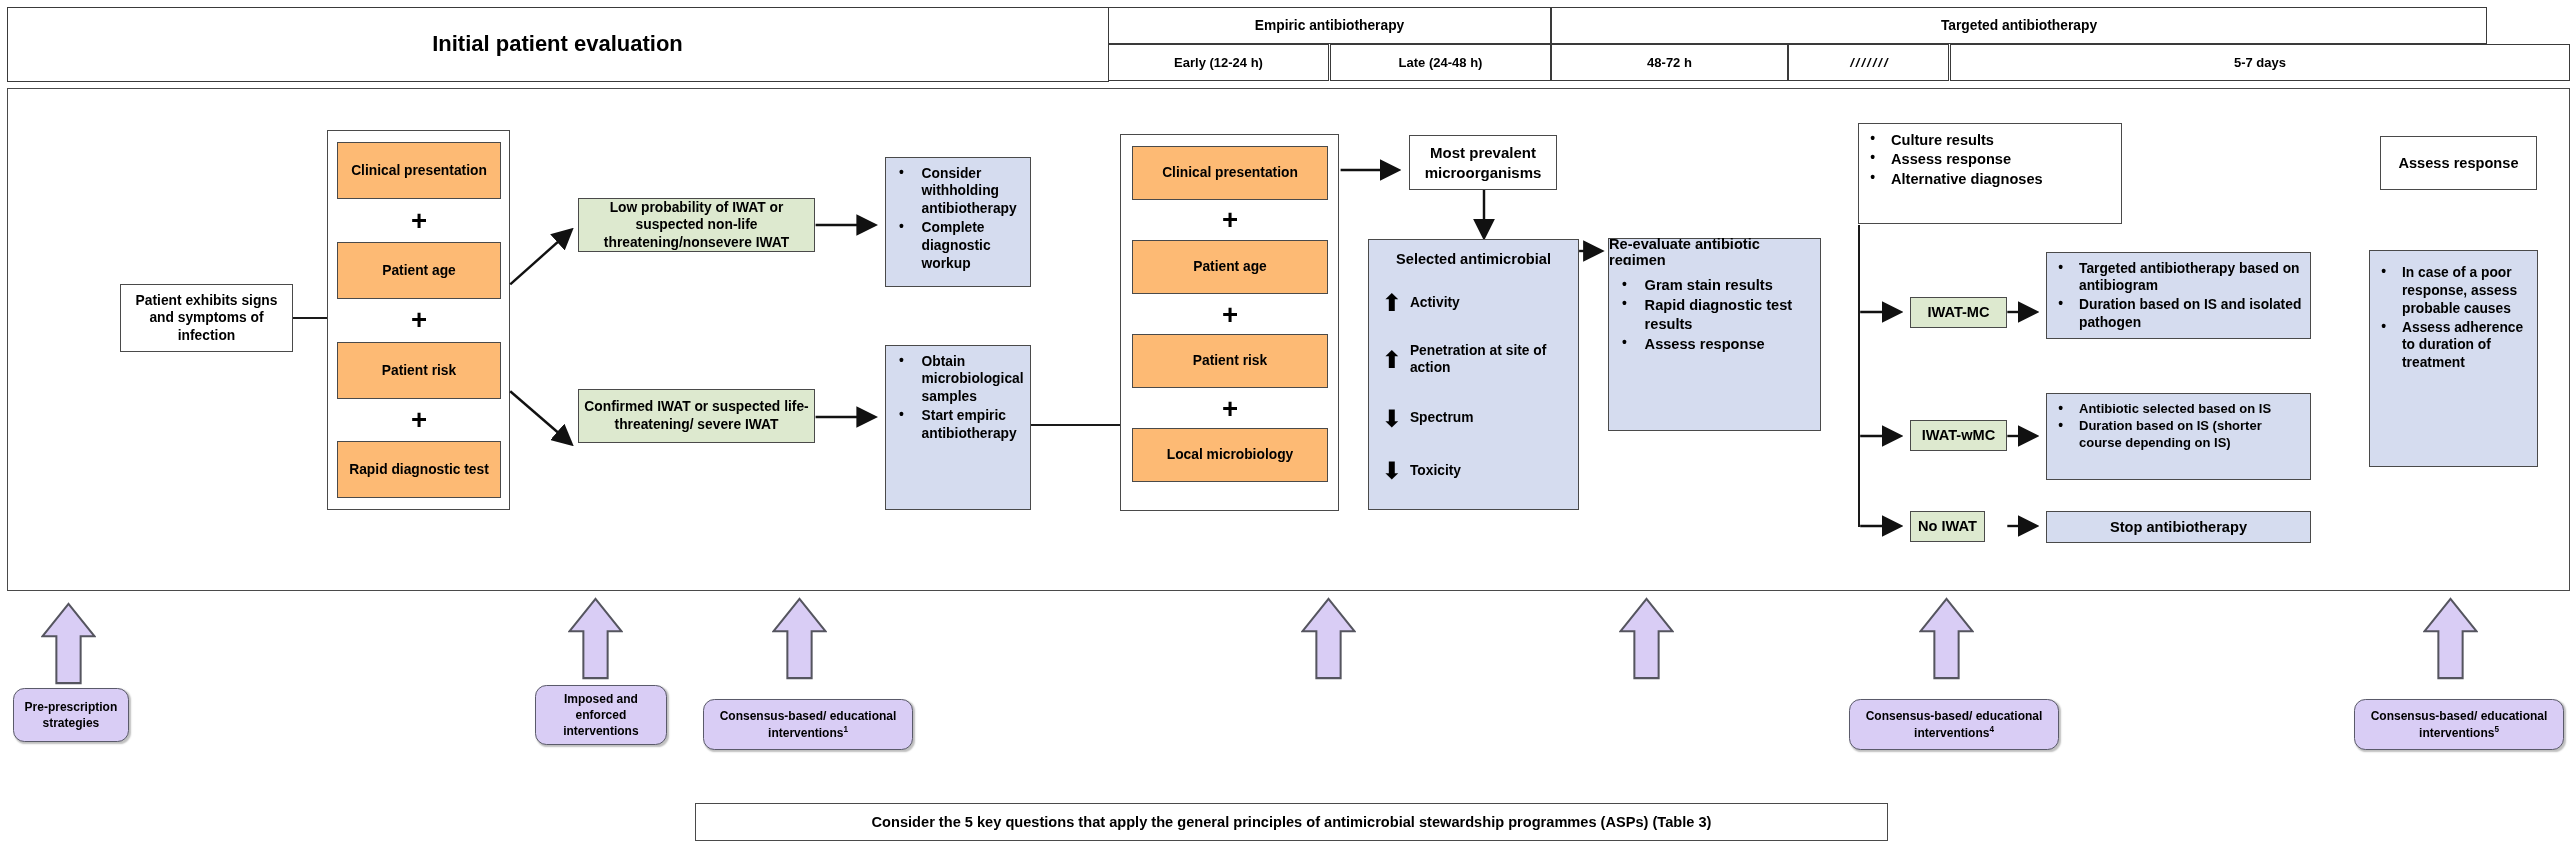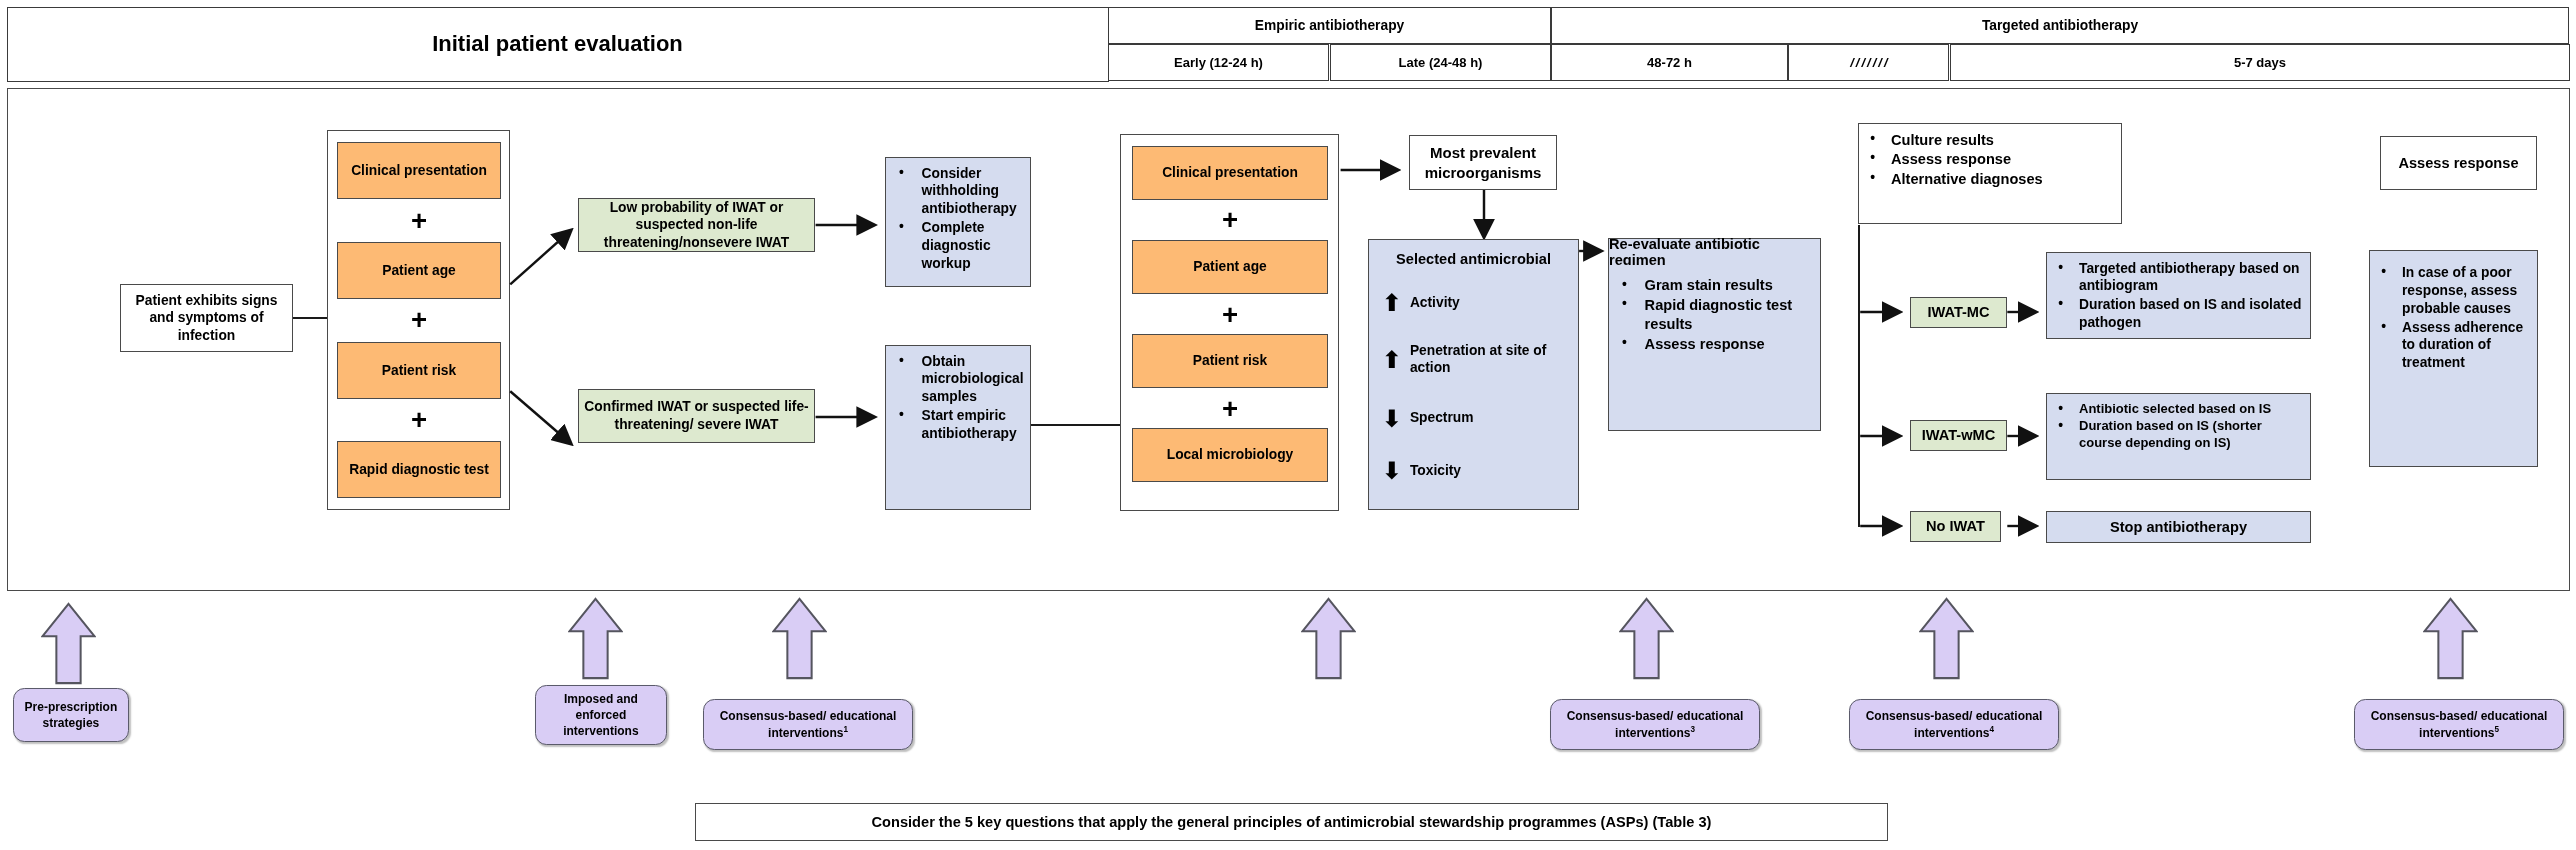--- a/index.html
+++ b/index.html
@@ -145,21 +145,21 @@
 </style>
 </head>
 <body>
 
 <div id="canvas">
 
   <div class="abs hdr-cell hdr-main" style="left:6.5px;top:6.5px;width:1102px;height:75px;">Initial patient evaluation</div>
 
   <div class="abs hdr-cell hdr-group" style="left:1108px;top:6.5px;width:443px;height:37px;">Empiric antibiotherapy</div>
 
-  <div class="abs hdr-cell hdr-group" style="left:1551px;top:6.5px;width:1018px;height:37px;">Targeted antibiotherapy</div>
+  <div class="abs hdr-cell hdr-group" style="left:1551px;top:6.5px;width:936px;height:37px;">Targeted antibiotherapy</div>
 
   <div class="abs hdr-cell hdr-sub" style="left:1108px;top:44px;width:221px;height:37px;">Early (12-24 h)</div>
   <div class="abs hdr-cell hdr-sub" style="left:1330px;top:44px;width:221px;height:37px;">Late (24-48 h)</div>
   <div class="abs hdr-cell hdr-sub" style="left:1551px;top:44px;width:237px;height:37px;">48-72 h</div>
   <div class="abs hdr-cell hdr-sub" style="left:1788px;top:44px;width:161px;height:37px;font-style:italic;letter-spacing:-0.8px;">/ / / / / / /</div>
   <div class="abs hdr-cell hdr-sub" style="left:1950px;top:44px;width:620px;height:37px;">5-7 days</div>
 
   <div class="abs" style="left:6.5px;top:88px;width:2563px;height:503px;border:1.6px solid #4a4a4a;background:#ffffff;"></div>
 
   <div class="abs box box-white" style="left:120px;top:284px;width:173px;height:68px;font-size:13.8px;padding:0 4.9px;">Patient exhibits signs and symptoms of infection</div>
@@ -287,21 +287,21 @@
   </svg>
   <svg class="conn" style="left:1860px;top:428px;width:50px;height:16px;" viewBox="0 0 62 20" width="50" height="16">
     <line x1="0" y1="10" x2="48" y2="10" stroke="#111" stroke-width="3" marker-end="url(#ah)"></line>
   </svg>
   <svg class="conn" style="left:1860px;top:518px;width:50px;height:16px;" viewBox="0 0 62 20" width="50" height="16">
     <line x1="0" y1="10" x2="48" y2="10" stroke="#111" stroke-width="3" marker-end="url(#ah)"></line>
   </svg>
 
   <div class="abs box box-green" style="left:1910px;top:297px;width:97px;height:31px;font-size:14.6px;">IWAT-MC</div>
   <div class="abs box box-green" style="left:1910px;top:420px;width:97px;height:31px;font-size:14.6px;">IWAT-wMC</div>
-  <div class="abs box box-green" style="left:1910px;top:511px;width:91px;height:31px;font-size:14.6px;">No IWAT</div>
+  <div class="abs box box-green" style="left:1910px;top:511px;width:75px;height:31px;font-size:14.6px;">No IWAT</div>
 
   <svg class="conn" style="left:2007px;top:304px;width:39px;height:16px;" viewBox="0 0 48 20" width="39" height="16">
     <line x1="0" y1="10" x2="34" y2="10" stroke="#111" stroke-width="3" marker-end="url(#ah)"></line>
   </svg>
   <svg class="conn" style="left:2007px;top:428px;width:39px;height:16px;" viewBox="0 0 48 20" width="39" height="16">
     <line x1="0" y1="10" x2="34" y2="10" stroke="#111" stroke-width="3" marker-end="url(#ah)"></line>
   </svg>
   <svg class="conn" style="left:2007px;top:518px;width:39px;height:16px;" viewBox="0 0 48 20" width="39" height="16">
     <line x1="0" y1="10" x2="34" y2="10" stroke="#111" stroke-width="3" marker-end="url(#ah)"></line>
   </svg>
@@ -362,23 +362,20 @@
     <svg width="55" height="83" viewBox="0 0 68 102">
       <polygon points="34,2 66,42 49,42 49,100 19,100 19,42 2,42" fill="#d9cdf5" stroke="#55555f" stroke-width="2.5"></polygon>
     </svg>
   </div>
 
   <div class="up-arrow" style="left:1619px;top:597px;width:55px;height:83px;background:transparent;">
     <svg width="55" height="83" viewBox="0 0 68 102">
       <polygon points="34,2 66,42 49,42 49,100 19,100 19,42 2,42" fill="#d9cdf5" stroke="#55555f" stroke-width="2.5"></polygon>
     </svg>
   </div>
-  <div class="pill" style="left:1550px;top:699px;width:195px;height:49px;font-size:12px;padding:0 6.5px;">
-    <span><span>Consensus-based/ educational interventions</span><sup>3</sup></span>
-  </div>
 
   <div class="up-arrow" style="left:1919px;top:597px;width:55px;height:83px;background:transparent;">
     <svg width="55" height="83" viewBox="0 0 68 102">
       <polygon points="34,2 66,42 49,42 49,100 19,100 19,42 2,42" fill="#d9cdf5" stroke="#55555f" stroke-width="2.5"></polygon>
     </svg>
   </div>
   <div class="pill" style="left:1849px;top:699px;width:195px;height:49px;font-size:12px;padding:0 6.5px;">
     <span><span>Consensus-based/ educational interventions</span><sup>4</sup></span>
   </div>
 

